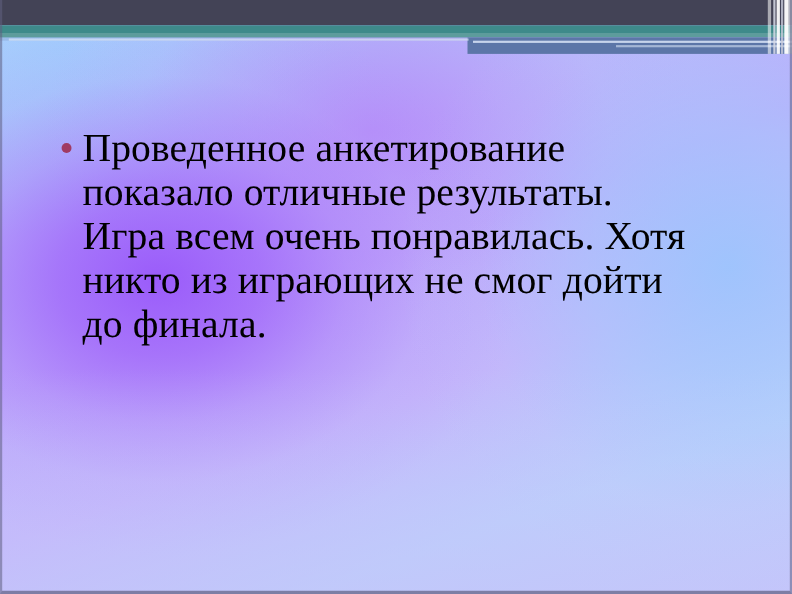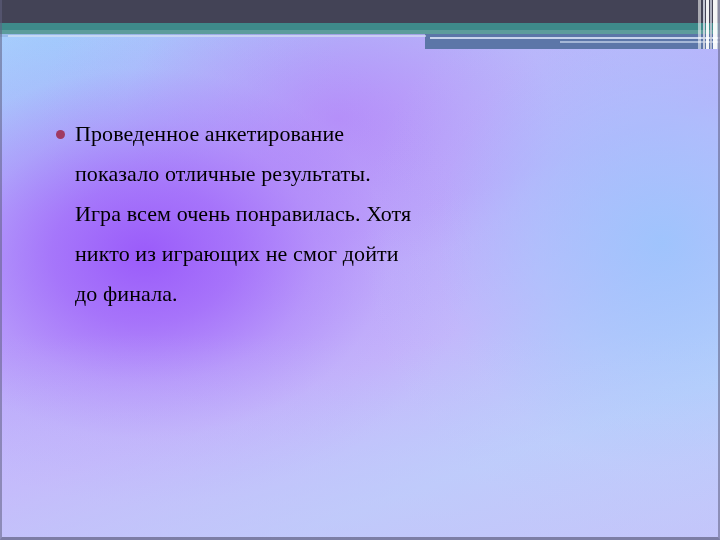--- a/index.html
+++ b/index.html
@@ -165,21 +165,21 @@
     left: 0;
     top: 16px;
     width: 9px;
     height: 9px;
     border-radius: 50%;
   }
   .para {
     margin: 0;
     padding-left: 19px;
     color: #000000;
-    font-size: 22px;
+    font-size: 36px;
     line-height: 40px;
     letter-spacing: 0.1px;
     white-space: pre-line;
   }
 
   
   .slide-border {
     position: absolute;
     left: 0; top: 0;
     width: 720px;

